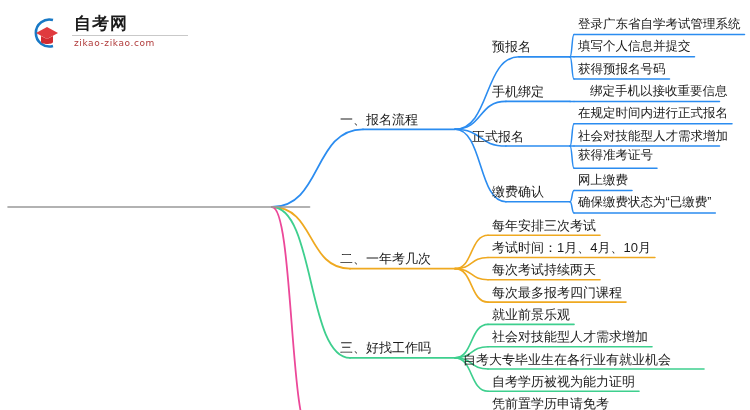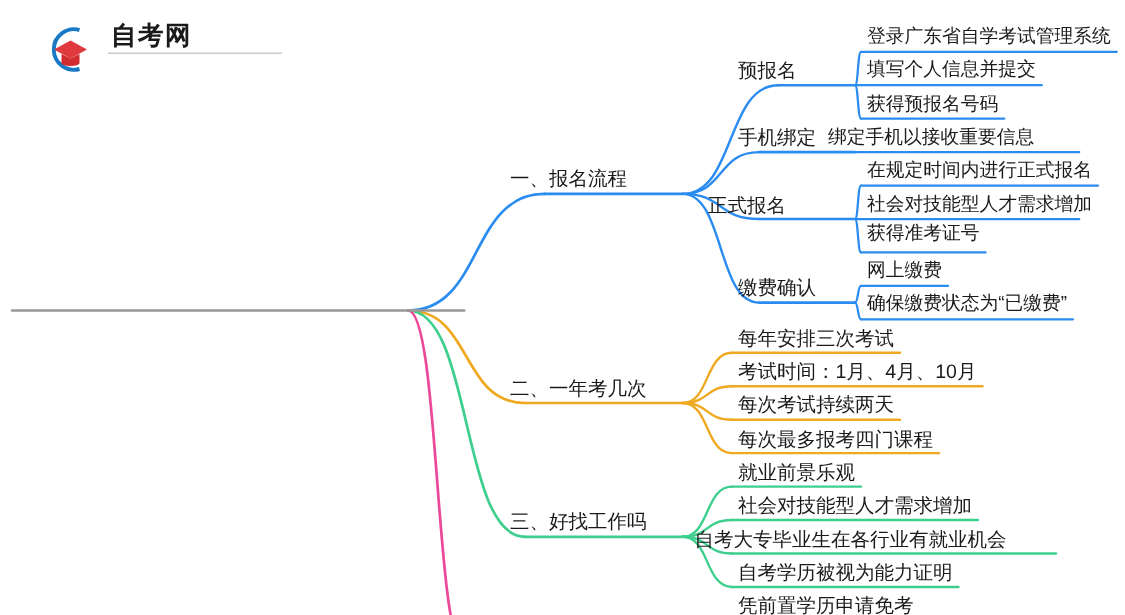--- a/index.html
+++ b/index.html
@@ -46,20 +46,21 @@
 
   <div class="logo">
     <svg class="logo-mark" viewBox="0 0 38 34">
       <path d="M25 4 A13.5 13.5 0 1 0 25 30" fill="none" stroke="#1879C6" stroke-width="2.6"></path>
       <path d="M8 17 L19 11 L30 17 L19 23 Z" fill="#E03A3E"></path>
       <path d="M13 20 L13 26 C13 28.6 25 28.6 25 26 L25 20 L19 23 Z" fill="#D22B30"></path>
     </svg>
     <div class="logo-text">
       <div class="logo-name">自考网</div>
       <div class="logo-rule"></div>
+      <div class="logo-url">zikao-zikao.com</div>
     </div>
   </div>
 
   <svg class="links" id="links" viewBox="0 0 750 410">
       <path d="M574 34.5 L744.5 34.5" stroke="#2B8CF0" stroke-width="1.5"></path>
       <path d="M574 56.8 L694.5 56.8" stroke="#2B8CF0" stroke-width="1.5"></path>
       <path d="M574 79.1 L669.5 79.1" stroke="#2B8CF0" stroke-width="1.5"></path>
       <path d="M519 56.8 L570 56.8" stroke="#2B8CF0" stroke-width="1.7"></path>
       <path d="M570 56.8 C572.2 56.8,571.8 34.5,574 34.5" stroke="#2B8CF0" stroke-width="1.5"></path>
       <path d="M570 56.8 C572.2 56.8,571.8 56.8,574 56.8" stroke="#2B8CF0" stroke-width="1.5"></path>
@@ -115,30 +116,30 @@
       <path d="M272 207 C293.45 207,289.55 435.9,311 435.9" stroke="#EC4899" stroke-width="1.8"></path>
       <path d="M8 207 L309.5625 207" stroke="#999" stroke-width="1.6"></path>
     </svg>
 
 
   <div id="nodes">
       <div class="node l3" style="left: 578px; top: 16px;">登录广东省自学考试管理系统</div>
       <div class="node l3" style="left: 578px; top: 38.3px;">填写个人信息并提交</div>
       <div class="node l3" style="left: 578px; top: 60.6px;">获得预报名号码</div>
       <div class="node l2" style="left: 492px; top: 38.3px;">预报名</div>
-      <div class="node l3" style="left: 552px; top: 82.9px; text-align: center;">绑定手机以接收重要信息</div>
+      <div class="node l3" style="left: 590px; top: 82.9px; text-align: center;">绑定手机以接收重要信息</div>
       <div class="node l2" style="left: 492px; top: 82.9px;">手机绑定</div>
       <div class="node l3" style="left: 578px; top: 105.2px;">在规定时间内进行正式报名</div>
       <div class="node l3" style="left: 578px; top: 127.5px;">社会对技能型人才需求增加</div>
       <div class="node l3" style="left: 578px; top: 147px;">获得准考证号</div>
       <div class="node l2" style="left: 472px; top: 127.5px;">正式报名</div>
       <div class="node l3" style="left: 578px; top: 172.1px;">网上缴费</div>
       <div class="node l3" style="left: 578px; top: 194.4px;">确保缴费状态为“已缴费”</div>
       <div class="node l2" style="left: 492px; top: 183.25px;">缴费确认</div>
-      <div class="node l1" style="left: 340px; top: 110.775px; font-family: Liberation Mono, monospace;">一、报名流程</div>
+      <div class="node l1" style="left: 340px; top: 110.775px;">一、报名流程</div>
       <div class="node l2" style="left: 492px; top: 216.7px;">每年安排三次考试</div>
       <div class="node l2" style="left: 492px; top: 239px;">考试时间：1月、4月、10月</div>
       <div class="node l2" style="left: 492px; top: 261.3px;">每次考试持续两天</div>
       <div class="node l2" style="left: 492px; top: 283.6px;">每次最多报考四门课程</div>
       <div class="node l1" style="left: 340px; top: 250.15px;">二、一年考几次</div>
       <div class="node l2" style="left: 492px; top: 305.9px;">就业前景乐观</div>
       <div class="node l2" style="left: 492px; top: 328.2px;">社会对技能型人才需求增加</div>
       <div class="node l2" style="left: 463px; top: 350.5px; text-align: right;">自考大专毕业生在各行业有就业机会</div>
       <div class="node l2" style="left: 492px; top: 372.8px;">自考学历被视为能力证明</div>
       <div class="node l1" style="left: 340px; top: 339.35px;">三、好找工作吗</div>

